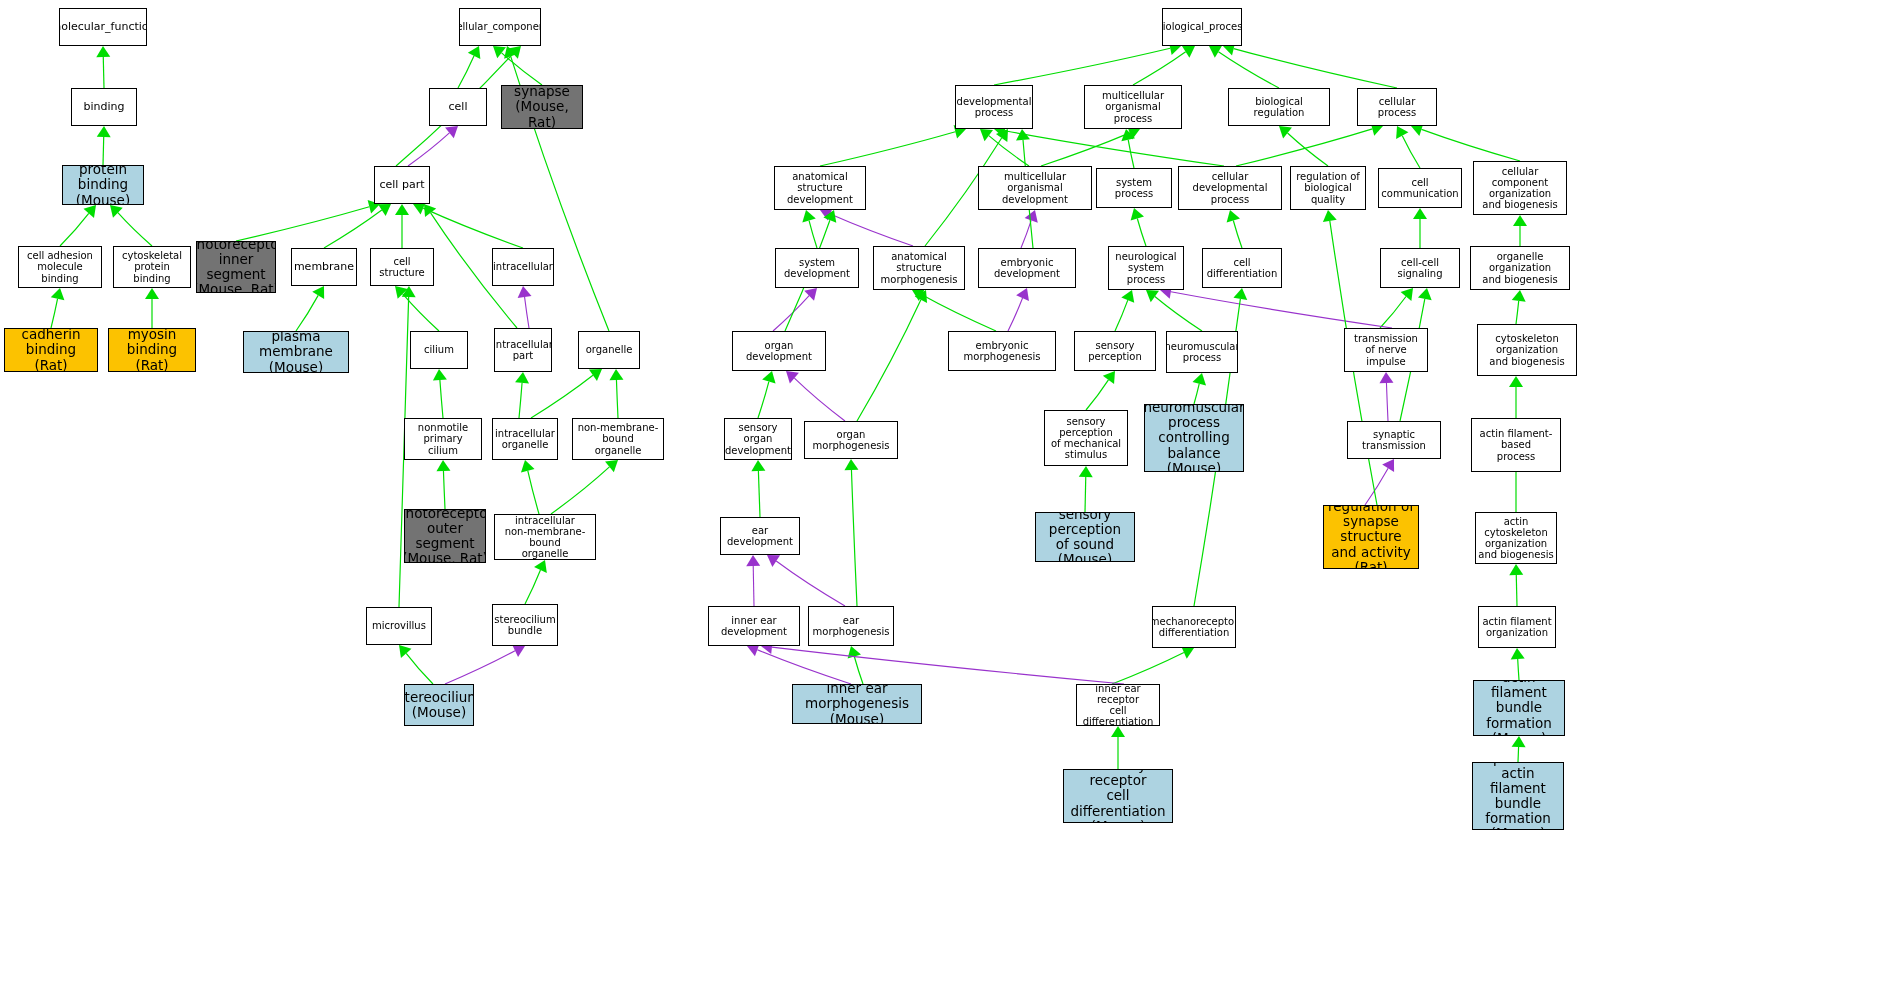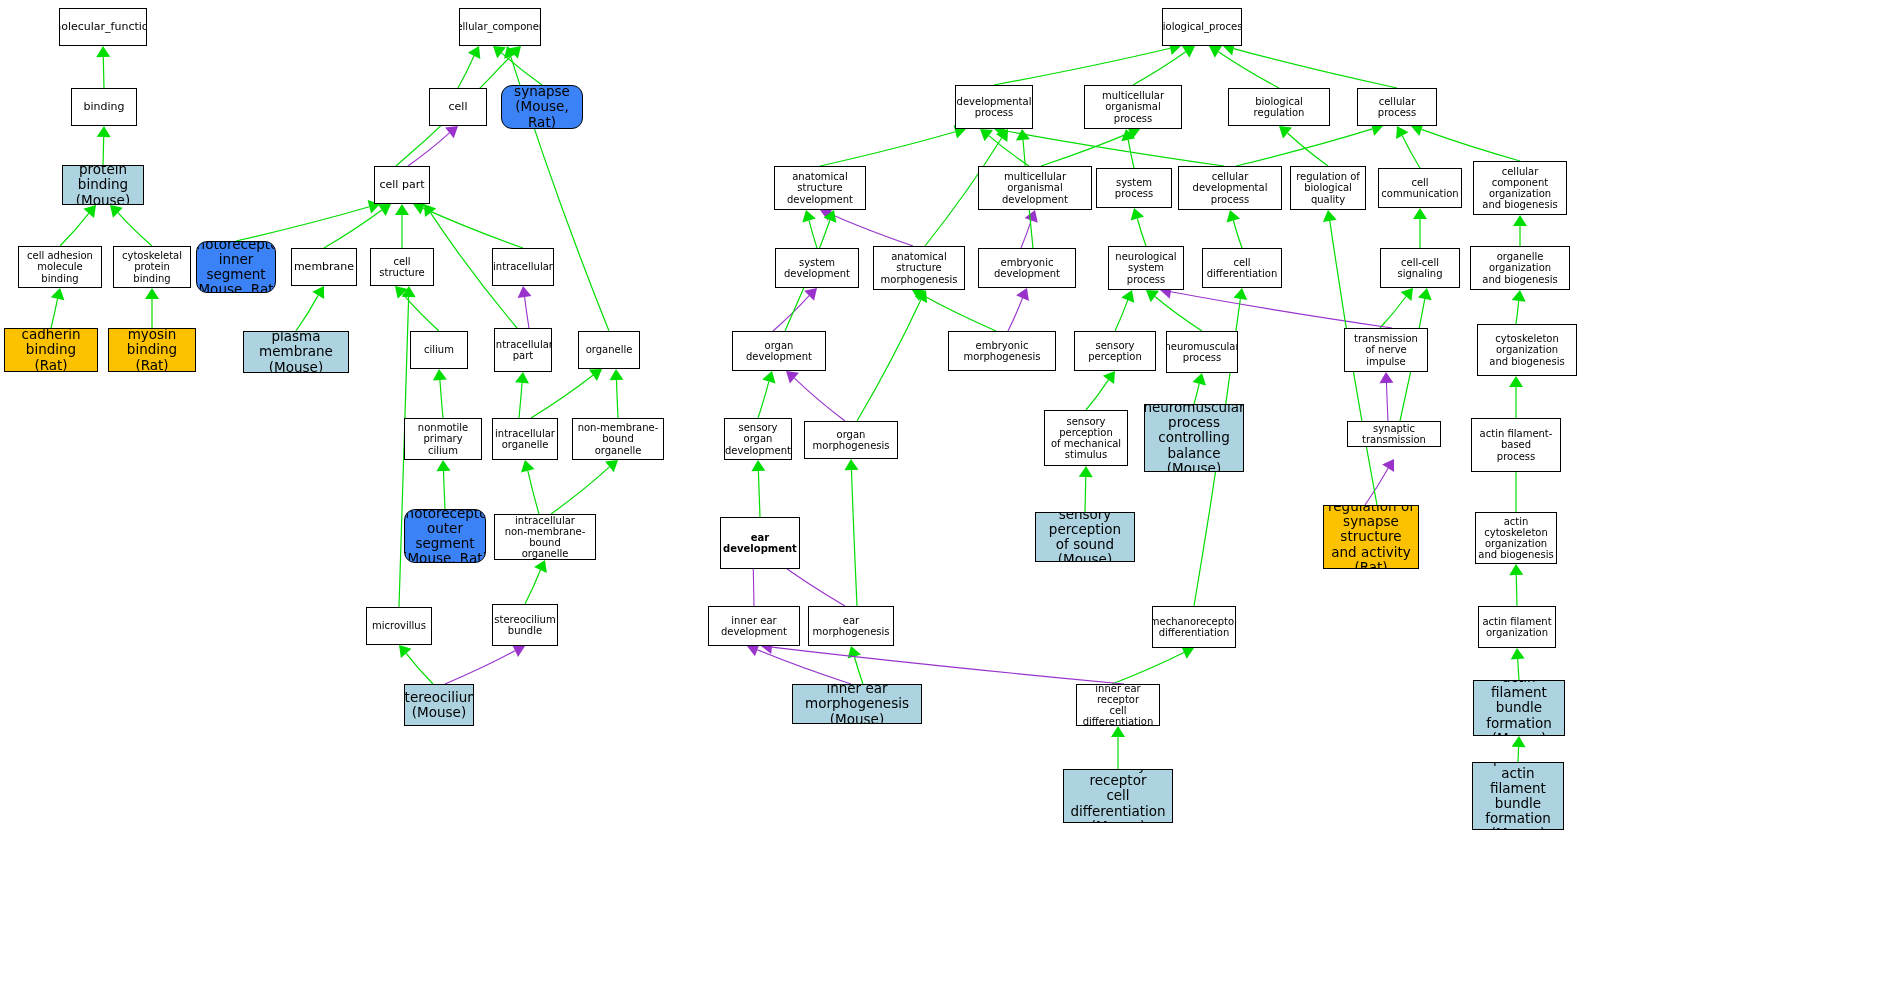--- a/index.html
+++ b/index.html
@@ -9,21 +9,21 @@
   .node{position:absolute;box-sizing:border-box;border:1px solid #000;background:#fff;
         display:flex;align-items:center;justify-content:center;text-align:center;
         color:#000;line-height:1.12;overflow:hidden;}
   .node .lbl{display:block;padding:0 2px;white-space:pre-line;}
   .t-norm   {font-size:11px;}
   .t-small  {font-size:10px;}
   .t-big    {font-size:13.5px;}
   .fill-white{background:#ffffff;}
   .fill-blue {background:#ADD3E1;}
   .fill-gold {background:#FCC200;}
-  .fill-grey {background:#3b82f6;border-radius:11px;}
+  .fill-grey {background:#737373;}
 </style>
 </head>
 <body>
 
 <div id="canvas">
   <svg class="edges" id="edge-layer" viewBox="0 0 1887 1002">
       <path d="M 104 88 Q 103.58662511214914 72.49844170559275 103.26183055740918 56.9968834111855" fill="none" stroke="#00DD00" stroke-width="1.2"></path>
       <polygon points="103,46 110.25984727361813,56.83026396556148 96.26381384120023,57.16350285680952" fill="#00DD00"></polygon>
       <path d="M 103 165 Q 103.40210317911789 150.99819287000213 103.71804139128194 136.99638574000429" fill="none" stroke="#00DD00" stroke-width="1.2"></path>
       <polygon points="104,126 110.71574140764831,137.17581394555214 96.72034137491558,136.81695753445644" fill="#00DD00"></polygon>
@@ -398,28 +398,28 @@
         <span class="lbl">sensory perception
 of mechanical
 stimulus</span>
       </div>
       <div class="node fill-blue t-big" style="left: 1144px; top: 404px; width: 100px; height: 68px;">
         <span class="lbl">neuromuscular
 process controlling
 balance
 (Mouse)</span>
       </div>
-      <div class="node fill-white t-small" style="left: 1347px; top: 421px; width: 94px; height: 26px;">
+      <div class="node fill-white t-small" style="left: 1347px; top: 421px; width: 94px; height: 38px;">
         <span class="lbl">synaptic transmission</span>
       </div>
       <div class="node fill-white t-small" style="left: 1471px; top: 418px; width: 90px; height: 54px;">
         <span class="lbl">actin filament-based
 process</span>
       </div>
-      <div class="node fill-white t-small" style="left: 720px; top: 517px; width: 80px; height: 52px; font-weight: bold;">
+      <div class="node fill-white t-small" style="left: 720px; top: 517px; width: 80px; height: 38px;">
         <span class="lbl">ear development</span>
       </div>
       <div class="node fill-blue t-big" style="left: 1035px; top: 512px; width: 100px; height: 50px;">
         <span class="lbl">sensory perception
 of sound
 (Mouse)</span>
       </div>
       <div class="node fill-gold t-big" style="left: 1323px; top: 505px; width: 96px; height: 64px;">
         <span class="lbl">regulation of
 synapse structure

